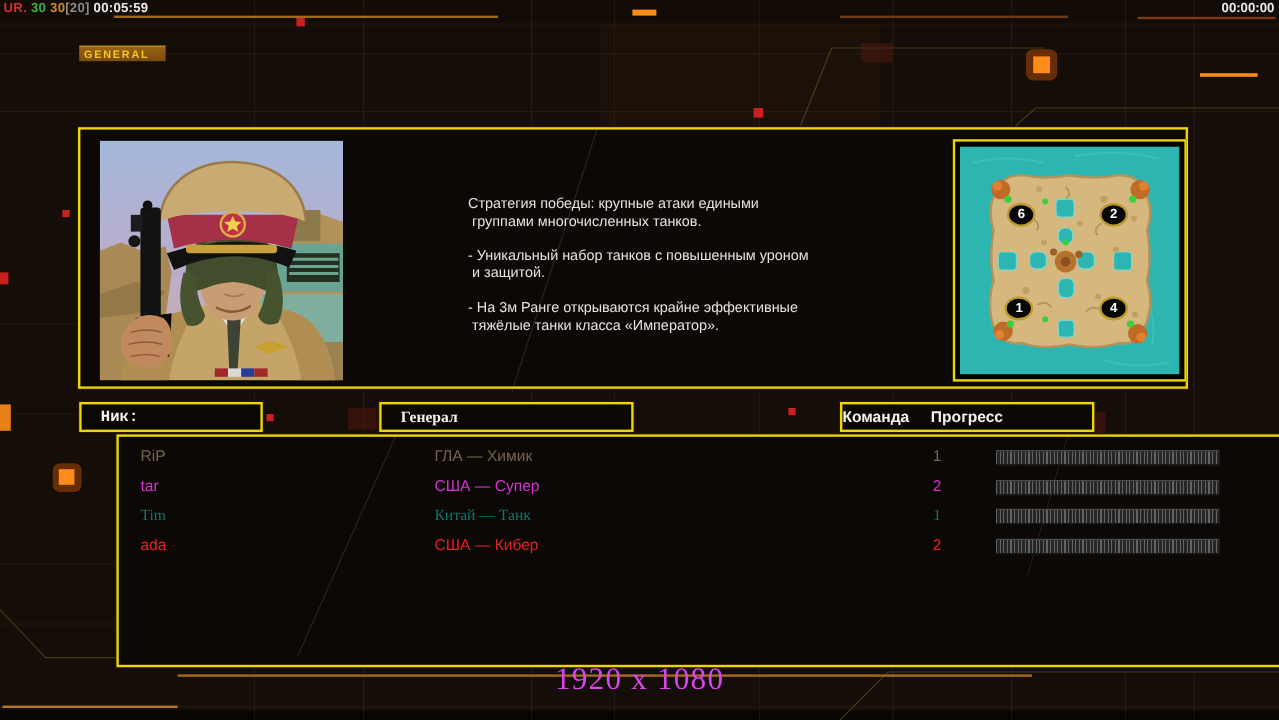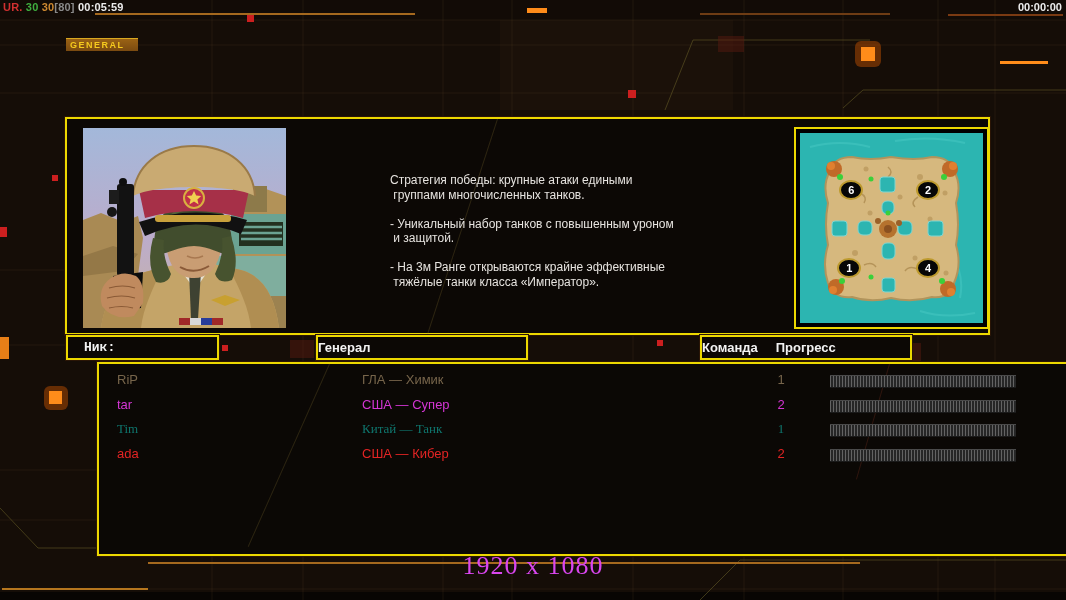--- a/index.html
+++ b/index.html
@@ -30,21 +30,21 @@
     border-top:1px solid #d8a820;
   }
   .title-box{
     position:absolute;left:65px;top:47px;z-index:4;width:372px;height:32px;box-sizing:border-box;
     background:var(--panelbg);border:2px solid var(--yellow);box-shadow:0 0 0 1px #2a1506;
     color:#f4f4f4;font:bold 17px/28px "Liberation Sans",sans-serif;padding-left:13px;
   }
 
   
   .main-panel{
-    position:absolute;left:65px;top:117px;z-index:3;width:925px;height:218px;box-sizing:border-box;
+    position:absolute;left:65px;top:106px;z-index:3;width:925px;height:218px;box-sizing:border-box;
     background:var(--panelbg);border:2px solid var(--yellow);box-shadow:0 0 0 1px #2a1506;
   }
   .portrait{position:absolute;left:16px;top:9px;width:203px;height:200px;background:#000;overflow:hidden;}
   .portrait svg{display:block;}
   .desc{
     position:absolute;left:323px;top:54px;width:335px;
     color:#e6e3df;font:12px/14.5px "Liberation Sans",sans-serif;white-space:pre;
   }
   .map-box{
     position:absolute;left:727px;top:8px;width:195px;height:202px;box-sizing:border-box;
@@ -60,21 +60,21 @@
   }
 
   
   .hdr{
     position:absolute;top:335px;z-index:3;height:25px;box-sizing:border-box;
     background:var(--panelbg);border:2px solid var(--yellow);box-shadow:0 0 0 1px #2a1506;
     color:#f2f2f2;font:bold 13px/21px "Liberation Sans",sans-serif;
     display:flex;align-items:center;
   }
   .hdr-nick{left:66px;width:153px;padding-left:16px;font-family:Liberation Mono, monospace;}
-  .hdr-general{left:316px;width:212px;}
+  .hdr-general{left:316px;width:212px;padding-left:16px;font-family:Liberation Serif, serif;}
   .hdr-tp{left:700px;width:212px;padding-left:0;gap:18px;}
 
   
   .table-panel{
     position:absolute;left:65px;top:362px;z-index:3;width:1020px;height:194px;box-sizing:border-box;
     background:#0b0805;border:2px solid var(--yellow);box-shadow:0 0 0 1px #2a1506;margin-left:32px;
   }
   .rows{position:absolute;left:0;top:5px;width:100%;}
   .prow{position:relative;height:24.5px;font:13px "Liberation Sans",sans-serif;}
   .c-nick{position:absolute;left:18px;top:3px;}
@@ -168,21 +168,21 @@
       <rect x="247" y="15" width="7" height="7"></rect>
       <rect x="628" y="90" width="8" height="8"></rect>
       <rect x="0" y="227" width="7" height="10"></rect>
       <rect x="52" y="175" width="6" height="6"></rect>
       <rect x="222" y="345" width="6" height="6"></rect>
       <rect x="657" y="340" width="6" height="6"></rect>
       <rect x="633" y="549" width="6" height="6"></rect>
     </g>
   </svg>
 
-  <div class="hud-tl"><span class="r">UR.</span> <span class="g">30</span> <span class="o">30</span><span class="gr">[80]</span> <span class="w">00:05:59</span></div>
+  <div class="hud-tl"><span class="r">UR.</span> <span class="g">30</span> <span class="o">30</span><span class="gr">[20]</span> <span class="w">00:05:59</span></div>
   <div class="hud-tr">00:00:00</div>
 
   <div class="gen-tab">GENERAL</div>
 
   <div class="main-panel">
     <i class="diag" style="left:430px;top:0;height:230px;transform:rotate(18deg)"></i>
     <div class="portrait">
       <svg width="203" height="200" viewBox="0 0 203 200">
         <defs>
           <linearGradient id="sky" x1="0" y1="0" x2="0" y2="1">

